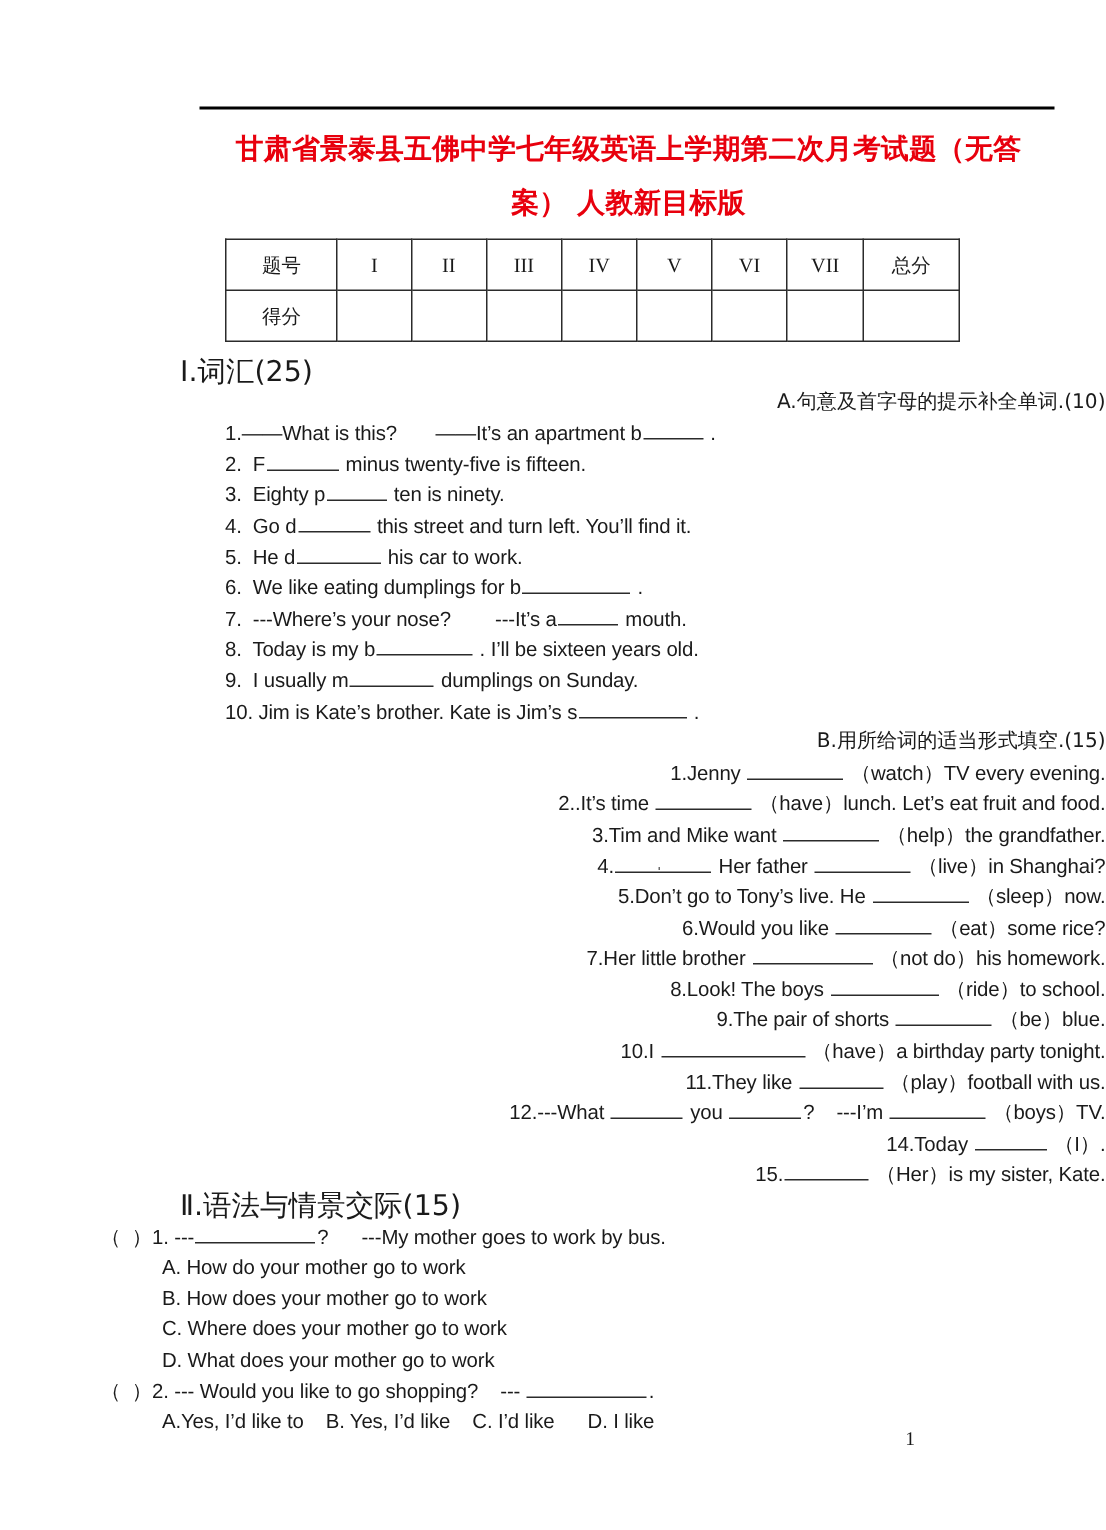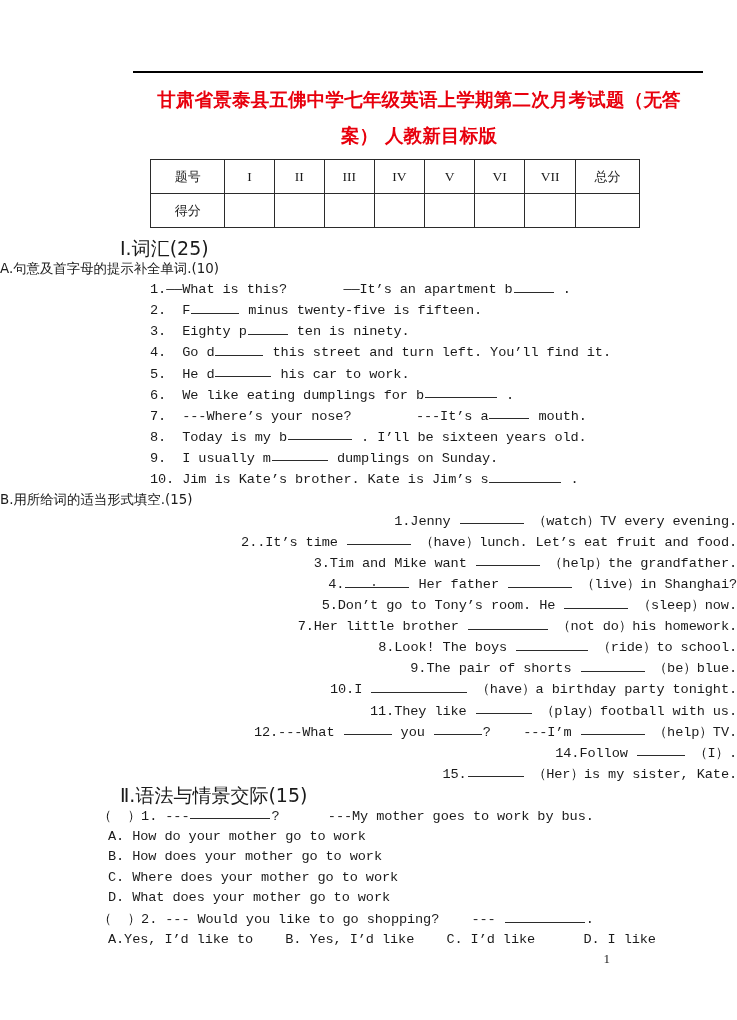--- a/index.html
+++ b/index.html
@@ -82,39 +82,40 @@
   .content {
     position: absolute;
     left: 0;
     top: 238px;
     width: 737px;
   }
   .line {
     font-size: 13.6px;
     line-height: 20.6px;
     white-space: pre;
-    font-family: Liberation Mono, monospace;
+    font-family: Liberation Sans, sans-serif;
     letter-spacing: -0.1px;
   }
   .sec-head {
     font-family: "DejaVu Sans", "Liberation Sans", sans-serif;
     font-size: 19px;
     line-height: 20.6px;
     padding-left: 120px;
     white-space: pre;
   }
   .sub-head {
     font-family: "DejaVu Sans", "Liberation Sans", sans-serif;
     font-size: 13.4px;
     line-height: 20.6px;
     white-space: pre;
+    text-align: right;
   }
   .i1 { padding-left: 150px; }   
   .i2 { padding-left: 148px; text-align: right; }   
-  .i3 { padding-left: 98px; }   
+  .i3 { padding-left: 67px; }   
   .i4 { padding-left: 108px; }   
 
   .blank {
     display: inline-block;
     border-bottom: 1px solid #2b2b2b;
     vertical-align: baseline;
     height: 0.92em;
     margin: 0 1px;
   }
   .b5  { width: 40px; }
@@ -212,37 +213,38 @@
     <div class="sub-head">B.用所给词的适当形式填空.(15)</div>
 
     <div class="line i2"><span>1.</span><span>Jenny </span><span class="blank b8"></span><span> （watch）TV every evening.</span></div>
 
     <div class="line i2"><span>2.</span><span>.It’s time </span><span class="blank b8"></span><span> （have）lunch. Let’s eat fruit and food.</span></div>
 
     <div class="line i2"><span>3.</span><span>Tim and Mike want </span><span class="blank b8"></span><span> （help）the grandfather.</span></div>
 
     <div class="line i2"><span>4.</span><span class="blank b8 blank-dot"></span><span> Her father </span><span class="blank b8"></span><span> （live）in Shanghai?</span></div>
 
-    <div class="line i2"><span>5.</span><span>Don’t go to Tony’s room. He </span><span class="blank b8"></span><span> （sleep）now.</span></div>
-
+    <div class="line i2"><span>5.</span><span>Don’t go to Tony’s live. He </span><span class="blank b8"></span><span> （sleep）now.</span></div>
+
+    <div class="line i2"><span>6.</span><span>Would you like </span><span class="blank b8"></span><span> （eat）some rice?</span></div>
 
     <div class="line i2"><span>7.</span><span>Her little brother </span><span class="blank b10"></span><span> （not do）his homework.</span></div>
 
     <div class="line i2"><span>8.</span><span>Look! The boys </span><span class="blank b9"></span><span> （ride）to school.</span></div>
 
     <div class="line i2"><span>9.</span><span>The pair of shorts </span><span class="blank b8"></span><span> （be）blue.</span></div>
 
     <div class="line i2"><span>10.</span><span>I </span><span class="blank b12"></span><span> （have）a birthday party tonight.</span></div>
 
     <div class="line i2"><span>11.</span><span>They like </span><span class="blank b7"></span><span> （play）football with us.</span></div>
 
-    <div class="line i2"><span>12.</span><span>---What </span><span class="blank b6"></span><span> you </span><span class="blank b6"></span><span>?    ---I’m </span><span class="blank b8"></span><span> （help）TV.</span></div>
-
-
-    <div class="line i2"><span>14.</span><span>Follow </span><span class="blank b6"></span><span> （I）.</span></div>
+    <div class="line i2"><span>12.</span><span>---What </span><span class="blank b6"></span><span> you </span><span class="blank b6"></span><span>?    ---I’m </span><span class="blank b8"></span><span> （boys）TV.</span></div>
+
+
+    <div class="line i2"><span>14.</span><span>Today </span><span class="blank b6"></span><span> （I）.</span></div>
 
     <div class="line i2"><span>15.</span><span class="blank b7"></span><span> （Her）is my sister, Kate.</span></div>
 
     <div class="sec-head">Ⅱ.语法与情景交际(15)</div>
 
     <div class="line i3"><span>（  ）1.</span><span> ---</span><span class="blank b10"></span><span>?      ---My mother goes to work by bus.</span></div>
 
     <div class="line i4">A. How do your mother go to work</div>
     <div class="line i4">B. How does your mother go to work</div>
     <div class="line i4">C. Where does your mother go to work</div>

